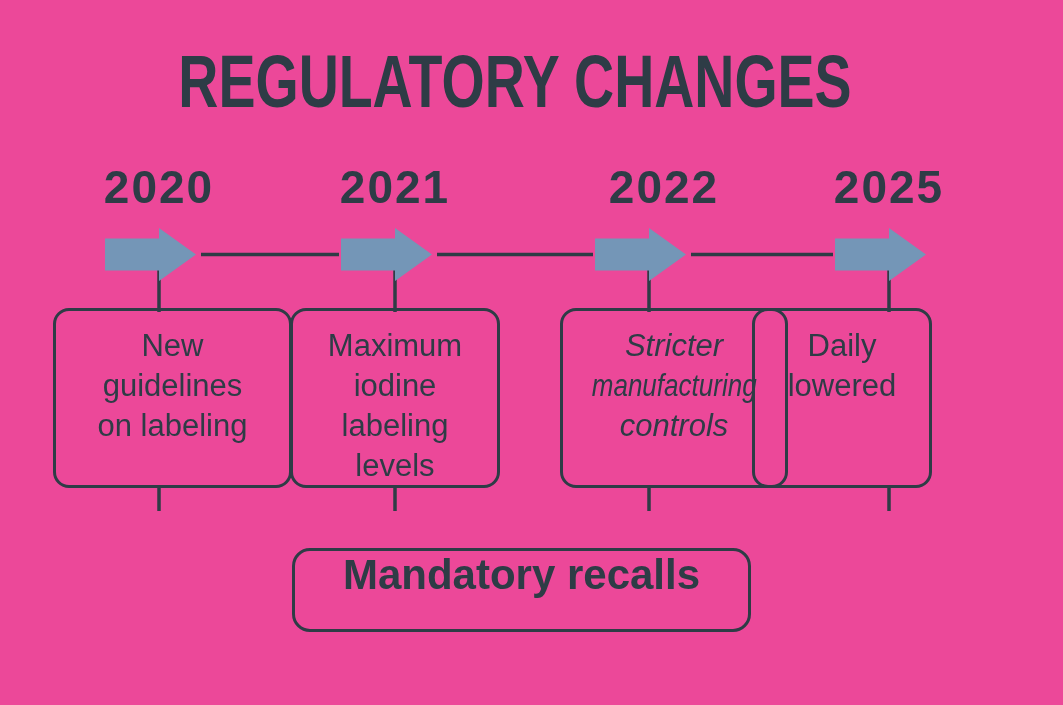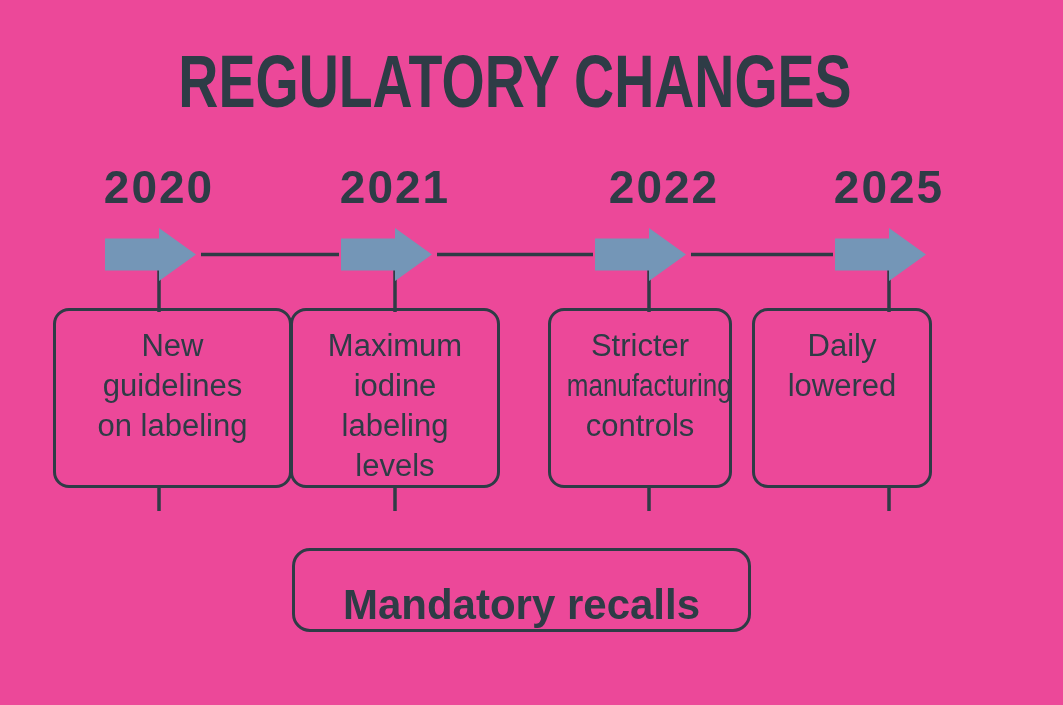--- a/index.html
+++ b/index.html
@@ -22,21 +22,21 @@
     position:absolute;top:308px;height:180px;box-sizing:border-box;
     border:3px solid #2e3c46;border-radius:16px;
     padding-top:15px;text-align:center;
     font-size:31px;line-height:40px;color:#2e3c46;
   }
   .event-line{white-space:nowrap;}
   .event-line.condensed{display:inline-block;transform:scaleX(.84);transform-origin:50% 50%;}
   .footer-box{
     position:absolute;left:292px;top:548px;width:459px;height:84px;box-sizing:border-box;
     border:3px solid #2e3c46;border-radius:18px;
-    display:flex;align-items:flex-end;justify-content:center;
+    display:flex;align-items:flex-start;justify-content:center;
   }
   .footer-label{
     font-size:42px;font-weight:bold;color:#2e3c46;white-space:nowrap;letter-spacing:0;
   }
   .diagram-svg{position:absolute;left:0;top:0;width:1063px;height:705px;pointer-events:none;}
 </style>
 </head>
 <body>
 
 <div class="canvas">
@@ -66,21 +66,21 @@
         <div><span class="event-line">on labeling</span></div>
       </div>
       <div class="year" style="left: 395px;">2021</div>
       <div class="event-box" style="left: 290px; width: 210px;">
         <div><span class="event-line">Maximum</span></div>
         <div><span class="event-line">iodine</span></div>
         <div><span class="event-line">labeling</span></div>
         <div><span class="event-line">levels</span></div>
       </div>
       <div class="year" style="left: 664px;">2022</div>
-      <div class="event-box" style="left: 548px; width: 184px;">
+      <div class="event-box" style="left: 560px; width: 228px; font-style: italic;">
         <div><span class="event-line">Stricter</span></div>
         <div><span class="event-line condensed">manufacturing</span></div>
         <div><span class="event-line">controls</span></div>
       </div>
       <div class="year" style="left: 889px;">2025</div>
       <div class="event-box" style="left: 752px; width: 180px;">
         <div><span class="event-line">Daily</span></div>
         <div><span class="event-line">lowered</span></div>
       </div>
     </div>

